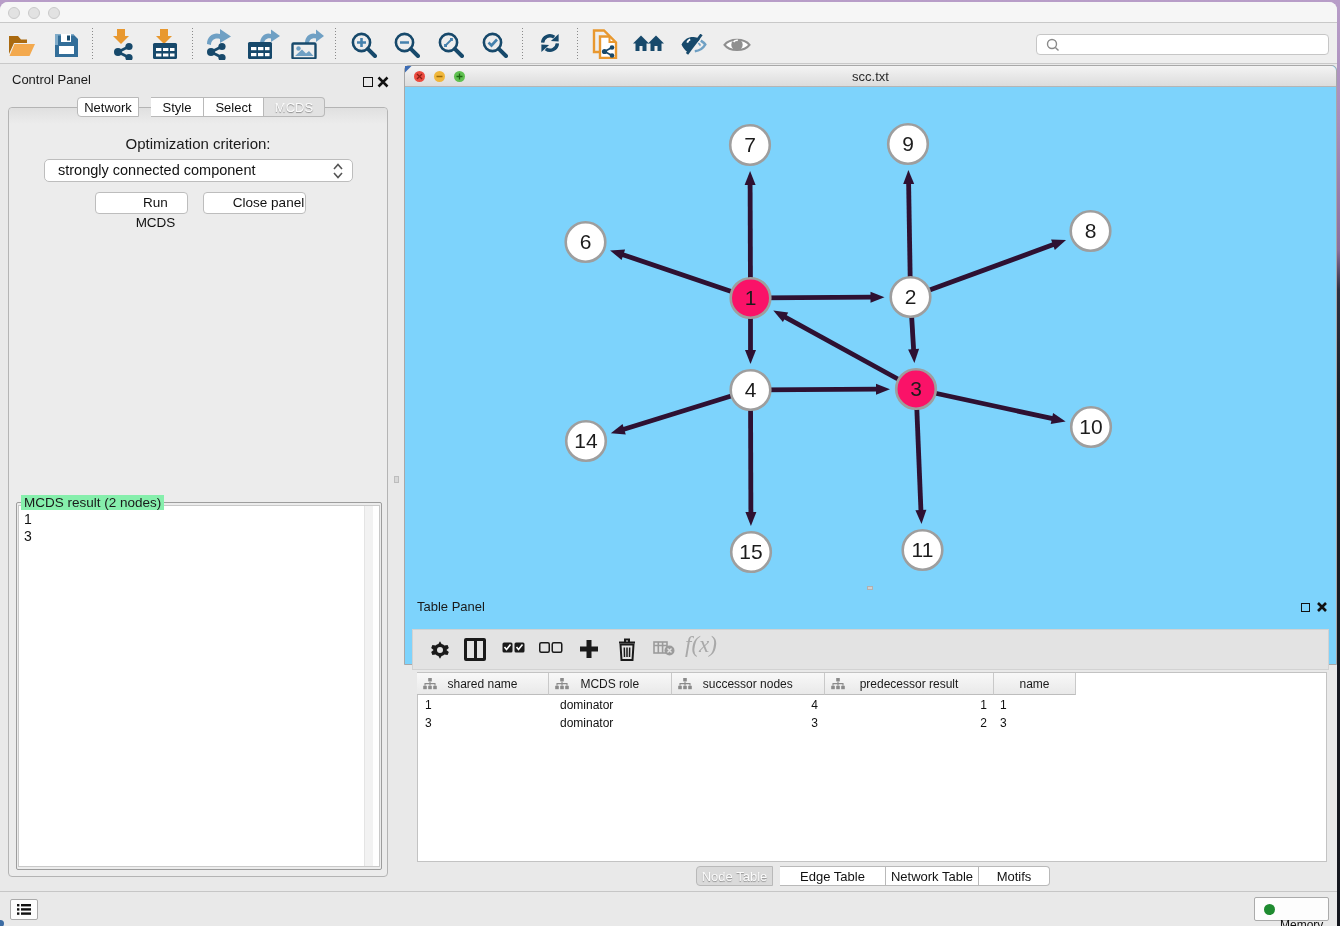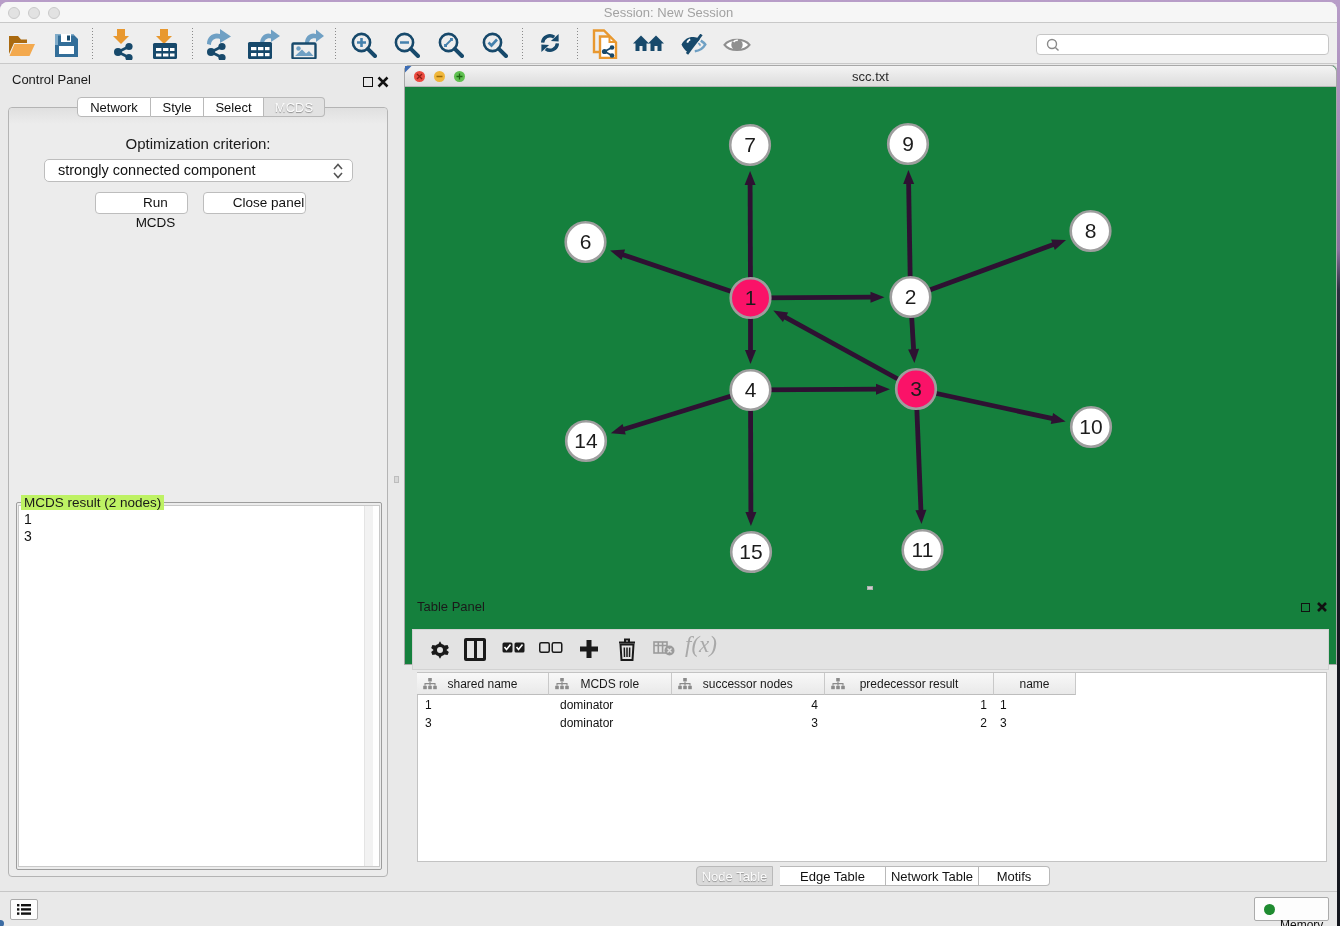--- a/index.html
+++ b/index.html
@@ -32,28 +32,28 @@
   border:1px solid #b4b4b4; border-radius:4px; background:#ececec; }
 .tab { position:absolute; top:95px; height:20px; border:1px solid #b9b9b9; background:#fff;
   font-size:13px; color:#111; text-align:center; line-height:19px; }
 #optlabel { position:absolute; left:8px; top:133px; width:380px; text-align:center; font-size:15px; color:#1a1a1a;}
 #dropdown { position:absolute; left:44px; top:157px; width:309px; height:23px; background:#fff;
   border:1px solid #bdbdbd; border-radius:5px; font-size:14.5px; color:#111; line-height:21px; padding-left:13px; }
 .btn { position:absolute; top:190px; height:22px; background:#fff; border:1px solid #bdbdbd;
   border-radius:4px; font-size:13.5px; color:#111; text-align:center; line-height:20px;padding-left:28px; }
 #grp { position:absolute; left:16px; top:500px; width:366px; height:368px;
   border:1px solid #9d9d9d; border-radius:2px; }
-#grp-label { position:absolute; left:21px; top:493px; background:#bef264; padding:0 3px;
+#grp-label { position:absolute; left:21px; top:493px; background:#86efac; padding:0 3px;
   font-size:13.5px; color:#1a1a1a; }
 #grp-inner { position:absolute; left:1px; top:2px; width:362px; height:362px; background:#fff;
   border:1px solid #c9c9c9; font-size:14px; color:#111; }
 #grp-scroll { position:absolute; right:6px; top:0px; width:9px; height:360px; background:#f2f2f2; border-left:1px solid #e4e4e4;}
 
 #net { position:absolute; left:404px; top:63px; width:933px; height:600px;
-  border:1px solid #a8a8a8; border-radius:5px 5px 0 0; background:#15803d; }
+  border:1px solid #a8a8a8; border-radius:5px 5px 0 0; background:#7dd3fc; }
 #net-tb { position:absolute; left:0; top:0; width:931px; height:21px;
   background:linear-gradient(180deg,#f4f4f4,#dcdcdc); border-bottom:1px solid #b5b5b5; border-radius:5px 5px 0 0;}
 #net-title { position:absolute; left:0; top:3px; width:931px; text-align:center; font-size:13px; color:#2a2a2a; }
 
 #tp-title { position:absolute; left:417px; top:597px; font-size:13px; color:#1a1a1a; }
 #tp-toolbar { position:absolute; left:412px; top:627px; width:917px; height:41px;
   background:#e3e3e3; border:1px solid #d2d2d2; }
 #tbl { position:absolute; left:417px; top:670px; width:910px; height:190px;
   background:#fff; border:1px solid #c3c3c3; }
 .hcell { position:absolute; top:0; height:22px; background:linear-gradient(180deg,#f8f8f8,#e9e9e9);
@@ -69,21 +69,20 @@
 #membtn { position:absolute; left:1254px; top:895px; width:75px; height:24px; background:#fdfdfd;
   border:1px solid #ababab; border-radius:2px; font-size:12px; color:#111; }
 </style>
 </head>
 <body>
 <div id="win">
   <div id="titlebar">
     <div class="tl" style="left:8px"></div>
     <div class="tl" style="left:28px"></div>
     <div class="tl" style="left:48px"></div>
-    <div id="wtitle">Session: New Session</div>
   </div>
   <div id="toolbar">
     <div class="tsep" style="left:92px"></div>
     <div class="tsep" style="left:192px"></div>
     <div class="tsep" style="left:335px"></div>
     <div class="tsep" style="left:522px"></div>
     <div class="tsep" style="left:577px"></div>
     <div id="searchbox">
       <svg width="16" height="16" style="position:absolute;left:8px;top:2px">
           <circle cx="7" cy="7" r="4.5" fill="none" stroke="#8a8a8a" stroke-width="1.4"></circle>
@@ -215,21 +214,21 @@
         <path d="M10.6 4.9 A4.8 4.8 0 0 1 14.8 3.3" stroke="#ffffff" stroke-width="1.7" fill="none"></path>
       </svg>
   </div>
   <div id="cp-title">Control Panel</div>
   <div class="abs" style="left:363px;top:75px;width:10px;height:10px;border:1.5px solid #111"></div>
   <svg class="abs" style="left:377px;top:74px" width="12" height="12">
       <path d="M1.5 1.5 L10.5 10.5 M10.5 1.5 L1.5 10.5" stroke="#111" stroke-width="2.5"></path>
     </svg>
   <div id="cp-box"></div>
   <div class="abs" style="left:9px;top:106px;width:378px;height:16px;background:linear-gradient(180deg,#e0e0e0,#ececec);border-radius:4px 4px 0 0"></div>
-  <div class="tab" style="left:77px;width:74px;border-radius:4px 0 0 4px">Network</div>
+  <div class="tab" style="left:77px;width:62px;border-radius:4px 0 0 4px">Network</div>
   <div class="tab" style="left:151px;width:53px;border-left:none">Style</div>
   <div class="tab" style="left:204px;width:60px;border-left:none">Select</div>
   <div class="tab" style="left:264px;width:61px;border-left:none;border-radius:0 4px 4px 0;background:#e2e2e2;color:#fcfcfc;text-shadow:0 1px 1px #8e8e8e">MCDS</div>
   <div id="optlabel">Optimization criterion:</div>
   <div id="dropdown">strongly connected component
     <svg width="12" height="16" style="position:absolute;right:8px;top:3px">
         <path d="M2 6 L6 1.5 L10 6" fill="none" stroke="#555" stroke-width="1.6"></path>
         <path d="M2 10 L6 14.5 L10 10" fill="none" stroke="#555" stroke-width="1.6"></path>
       </svg>
   </div>

